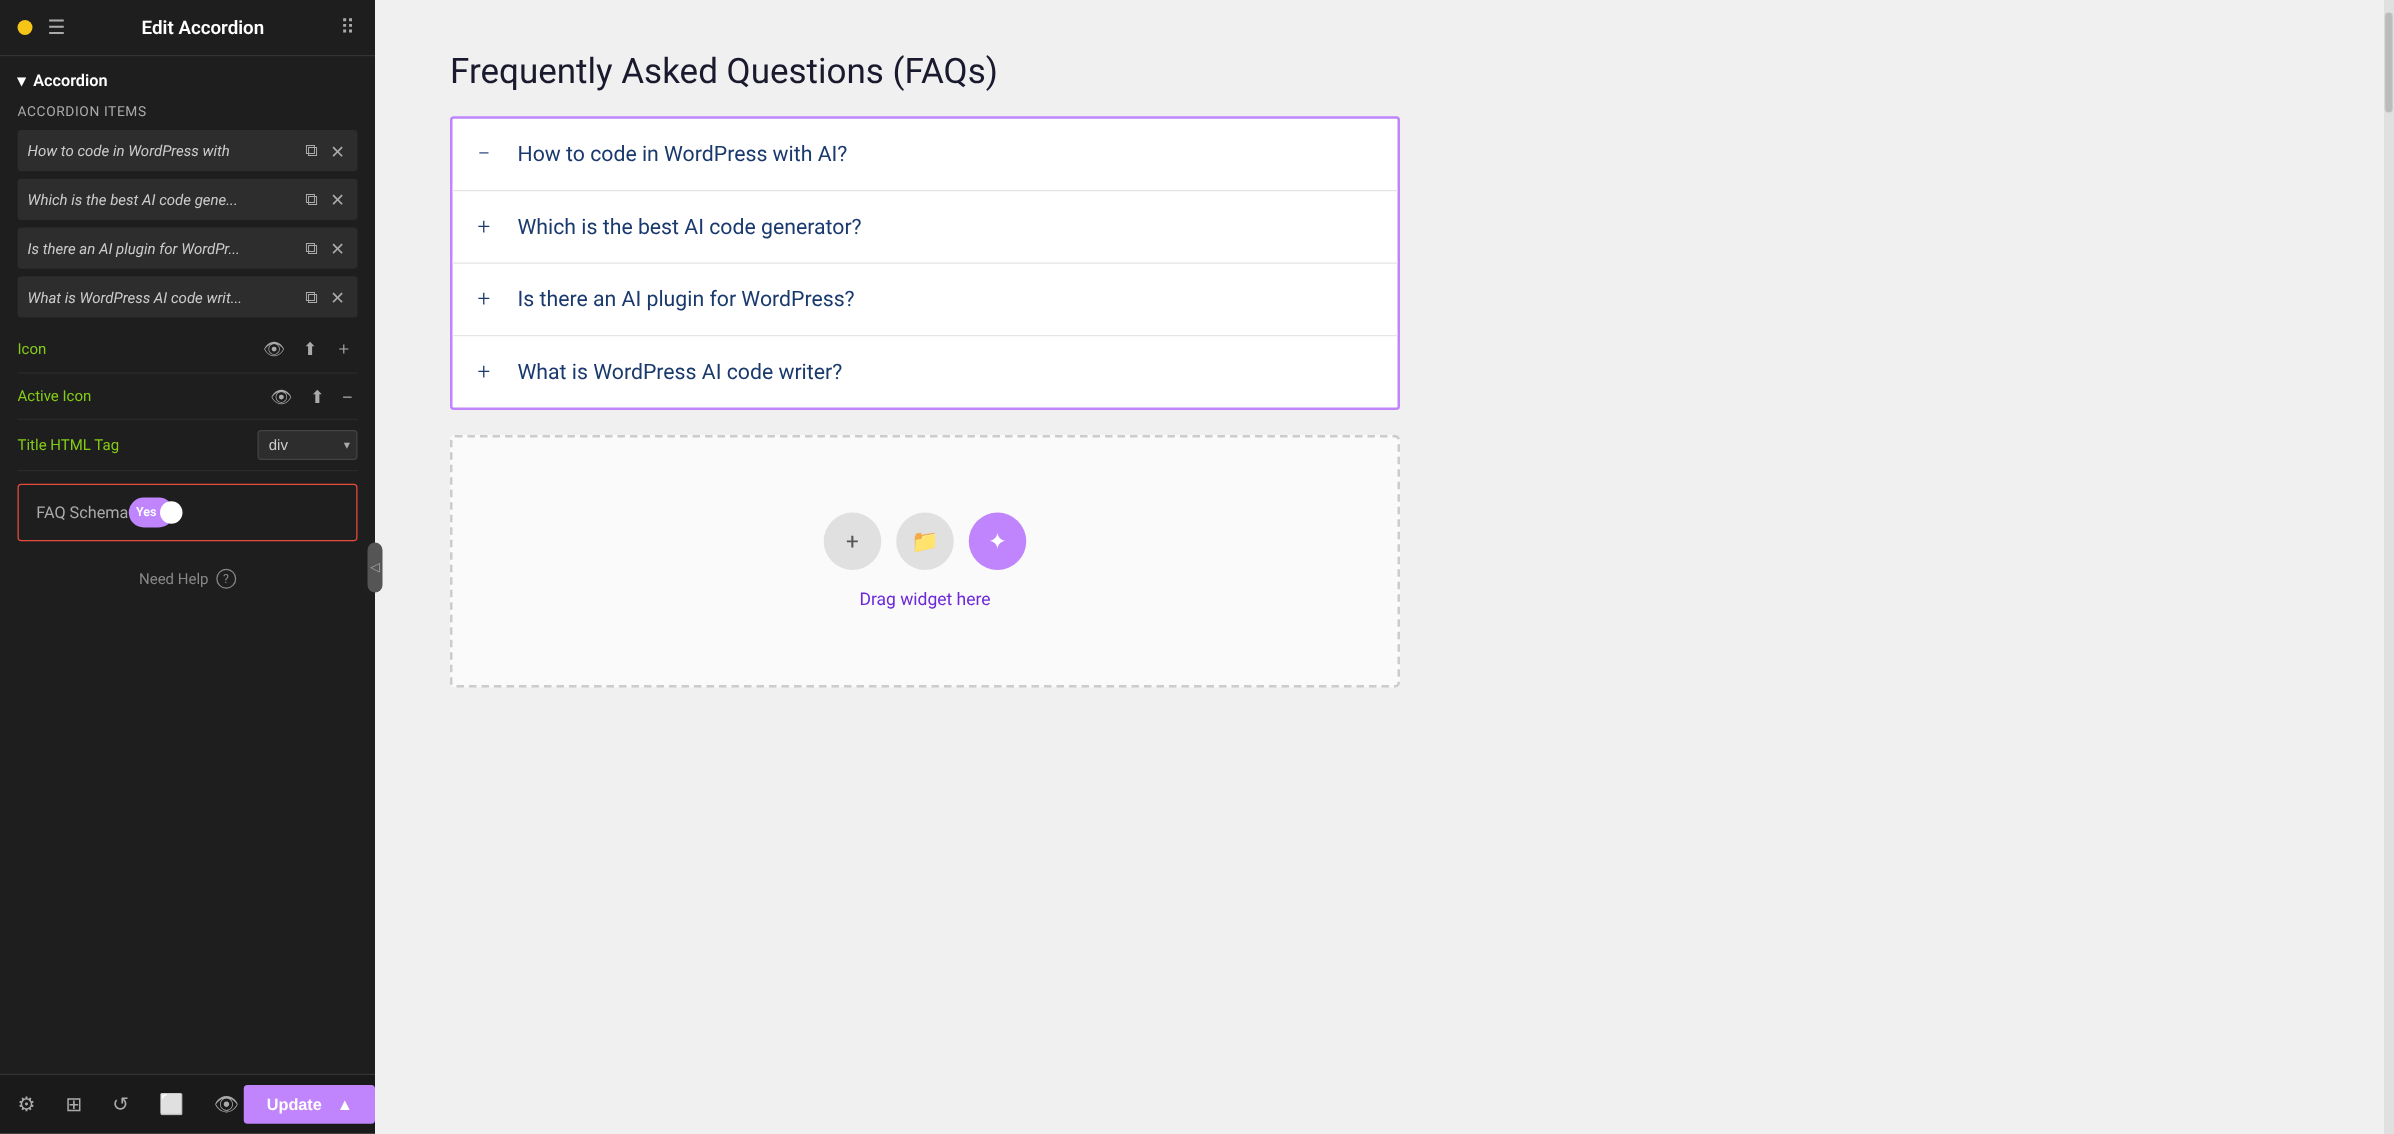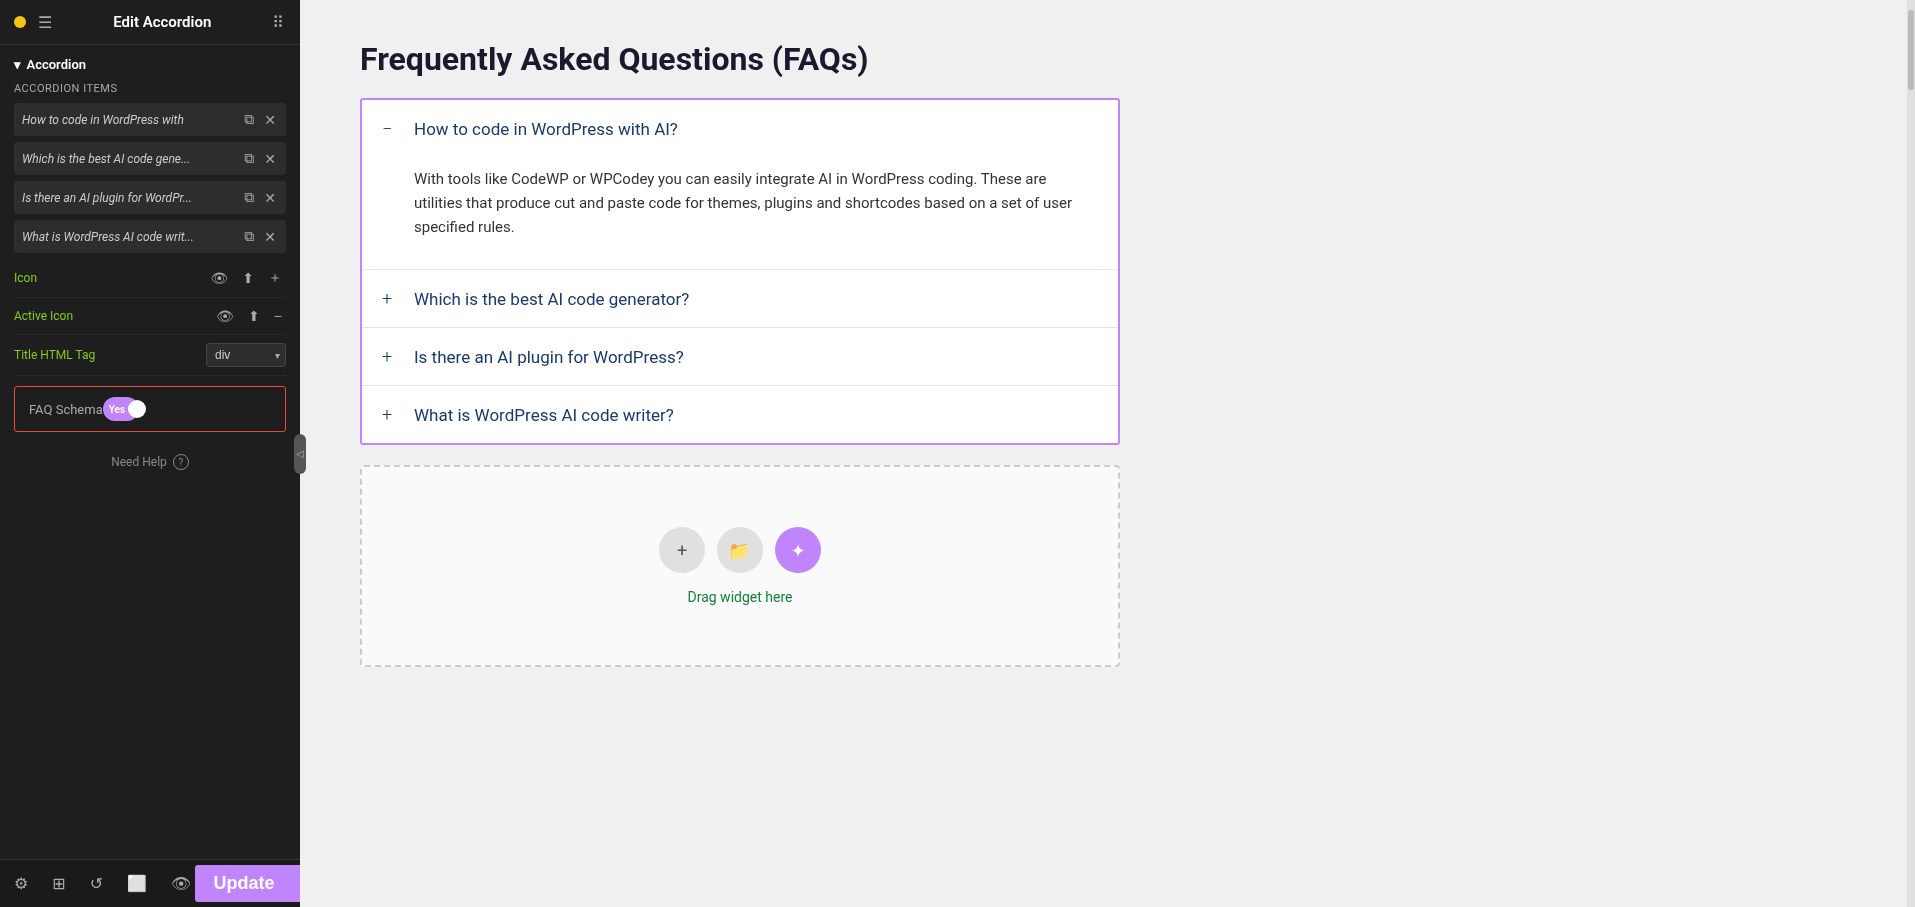--- a/index.html
+++ b/index.html
@@ -274,26 +274,26 @@
       font-size: 16px;
       padding: 4px;
     }
 
     .update-btn {
       background: #c084fc;
       color: white;
       border: none;
       padding: 8px 18px;
       border-radius: 3px;
-      font-size: 18px;
+      font-size: 13px;
       font-weight: 600;
       cursor: pointer;
       display: flex;
       align-items: center;
-      gap: 22px;
+      gap: 12px;
     }
 
     
     .resize-handle {
       position: absolute;
       right: -6px;
       top: 50%;
       transform: translateY(-50%);
       width: 12px;
       height: 40px;
@@ -318,22 +318,22 @@
     
     .accordion-widget {
       background: white;
       border: 2px solid #c084fc;
       border-radius: 3px;
       margin-bottom: 20px;
       max-width: 760px;
     }
 
     .faq-title {
-      font-size: 32px;
-      font-weight: 700;
+      font-size: 28px;
+      font-weight: 400;
       color: #1a1a2e;
       margin-bottom: 20px;
       max-width: 760px;
     }
 
     .accordion-item {
       border-bottom: 1px solid #e5e5e5;
     }
 
     .accordion-item:last-child {
@@ -400,21 +400,21 @@
       color: #555;
       cursor: pointer;
     }
 
     .drop-icon-circle.purple {
       background: #c084fc;
       color: white;
     }
 
     .drop-zone-label {
-      color: #15803d;
+      color: #6d28d9;
       font-size: 14px;
     }
 
     
     .sidebar-content::-webkit-scrollbar { width: 4px; }
     .sidebar-content::-webkit-scrollbar-track { background: #1e1e1e; }
     .sidebar-content::-webkit-scrollbar-thumb { background: #444; border-radius: 2px; }
 
     .hamburger-icon { font-size: 16px; color: #aaa; cursor: pointer; }
     .grid-icon { font-size: 16px; color: #aaa; cursor: pointer; }
@@ -560,21 +560,20 @@
 
   <h1 class="faq-title">Frequently Asked Questions (FAQs)</h1>
 
   <div class="accordion-widget">
 
     <div class="accordion-item">
       <div class="accordion-header">
         <span class="accordion-icon">−</span>
         <span class="accordion-question">How to code in WordPress with AI?</span>
       </div>
-      <div class="accordion-body">With tools like CodeWP or WPCodey you can easily integrate AI in WordPress coding. These are utilities that produce cut and paste code for themes, plugins and shortcodes based on a set of user specified rules.</div>
     </div>
 
     <div class="accordion-item">
       <div class="accordion-header">
         <span class="accordion-icon">+</span>
         <span class="accordion-question">Which is the best AI code generator?</span>
       </div>
     </div>
 
     <div class="accordion-item">

